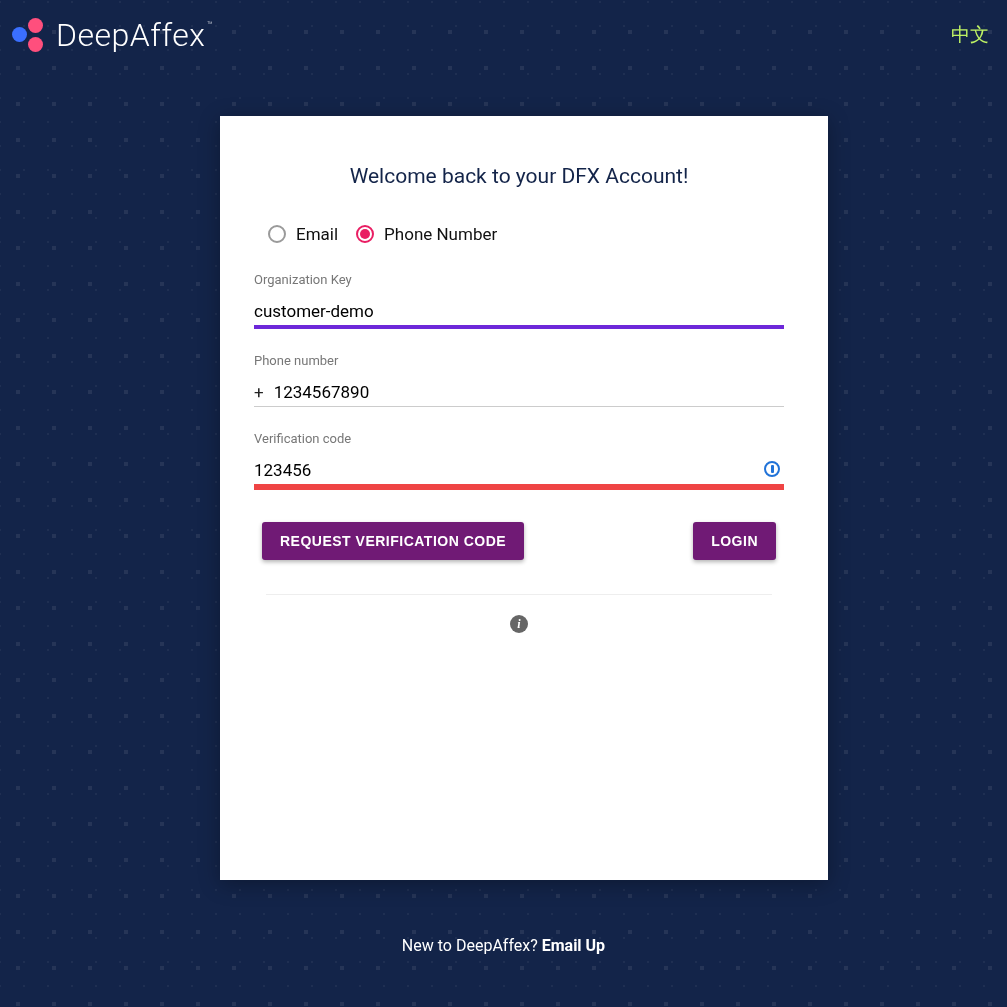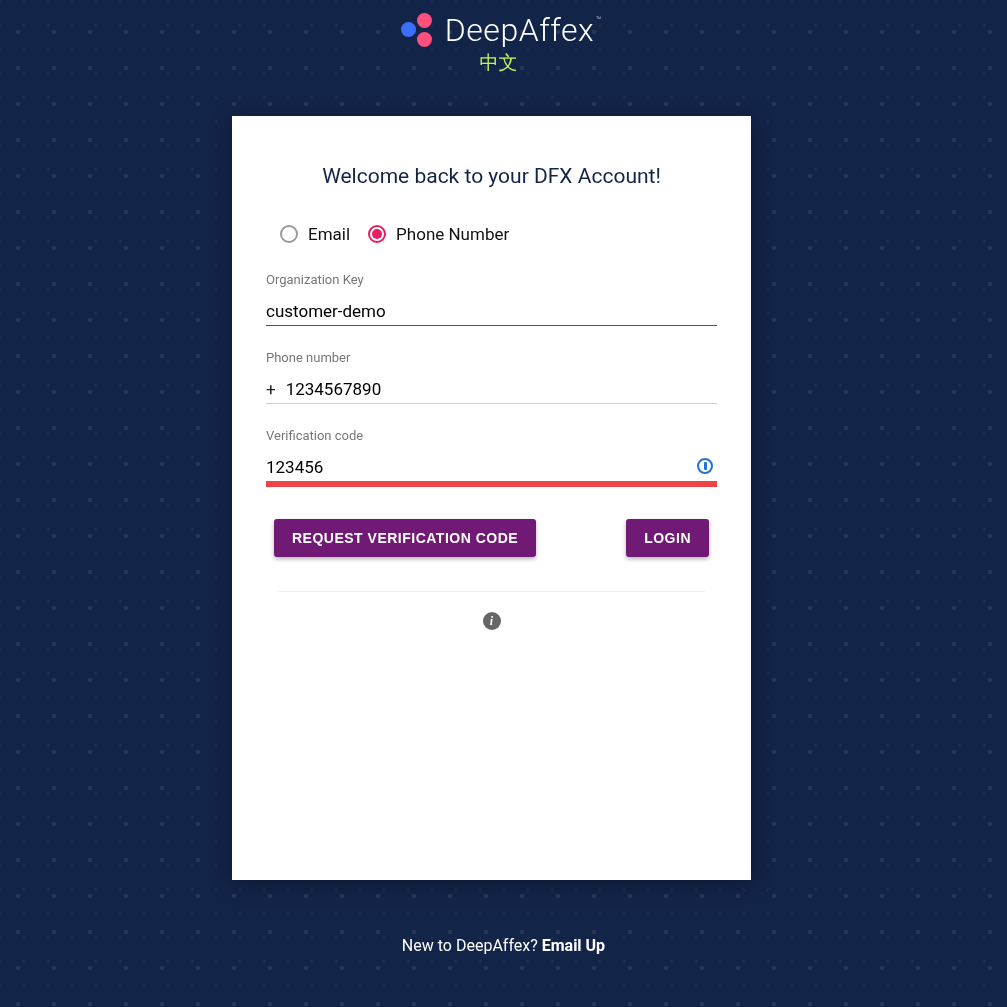--- a/index.html
+++ b/index.html
@@ -20,21 +20,20 @@
     pointer-events: none;
   }
   .header {
     position: absolute;
     top: 0; left: 0; right: 0;
     height: 60px;
     display: flex;
     align-items: center;
     justify-content: space-between;
     padding: 10px 18px 0 8px;
-    flex-direction: column;
   }
   .logo-wrap {
     display: flex;
     align-items: center;
     gap: 8px;
   }
   .logo-mark {
     width: 40px; height: 40px;
     position: relative;
   }
@@ -52,26 +51,26 @@
     color:#fff; font-size:9px; opacity:.7; vertical-align: top; position: relative; top: 4px; left: 2px;
   }
   .lang-switch {
     color:#bef264;
     font-size: 19px;
     cursor: pointer;
   }
   .card {
     position: absolute;
     top: 116px;
-    left: 232px;
-    width: 519px;
+    left: 220px;
+    width: 608px;
     height: 764px;
     background: #fff;
     box-shadow: 0 4px 20px rgba(0,0,0,0.3);
-    padding: 48px 34px 30px 34px;
+    padding: 48px 44px 30px 34px;
   }
   .card-title {
     text-align: center;
     color: #132449;
     font-size: 21px;
     font-weight: 400;
     margin-bottom: 36px;
   }
   .field-label {
     font-size: 13px;
@@ -105,21 +104,21 @@
     background: #e91e63;
   }
   .radio-label {
     font-size: 17px;
     color: #111;
   }
   .form-group { margin-bottom: 24px; }
   .text-input {
     width: 100%;
     border: none;
-    border-bottom: 1px solid #6d28d9;
+    border-bottom: 4px solid #6d28d9;
     font-size: 17px;
     padding: 6px 0 4px 0;
     outline: none;
     background: transparent;
     font-family: inherit;
   }
   .phone-row {
     display: flex;
     align-items: center;
     border-bottom: 1px solid #ccc;

